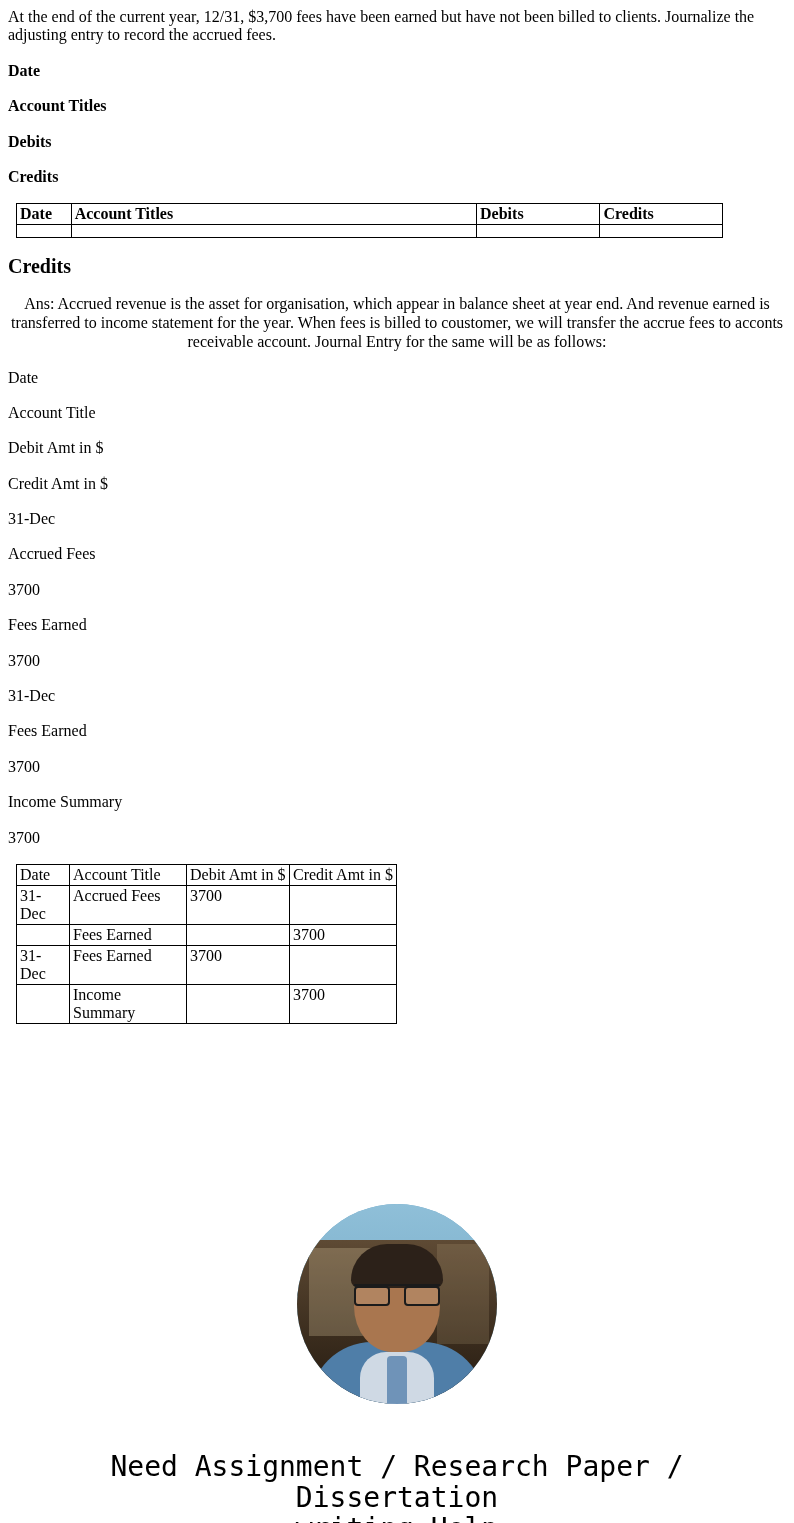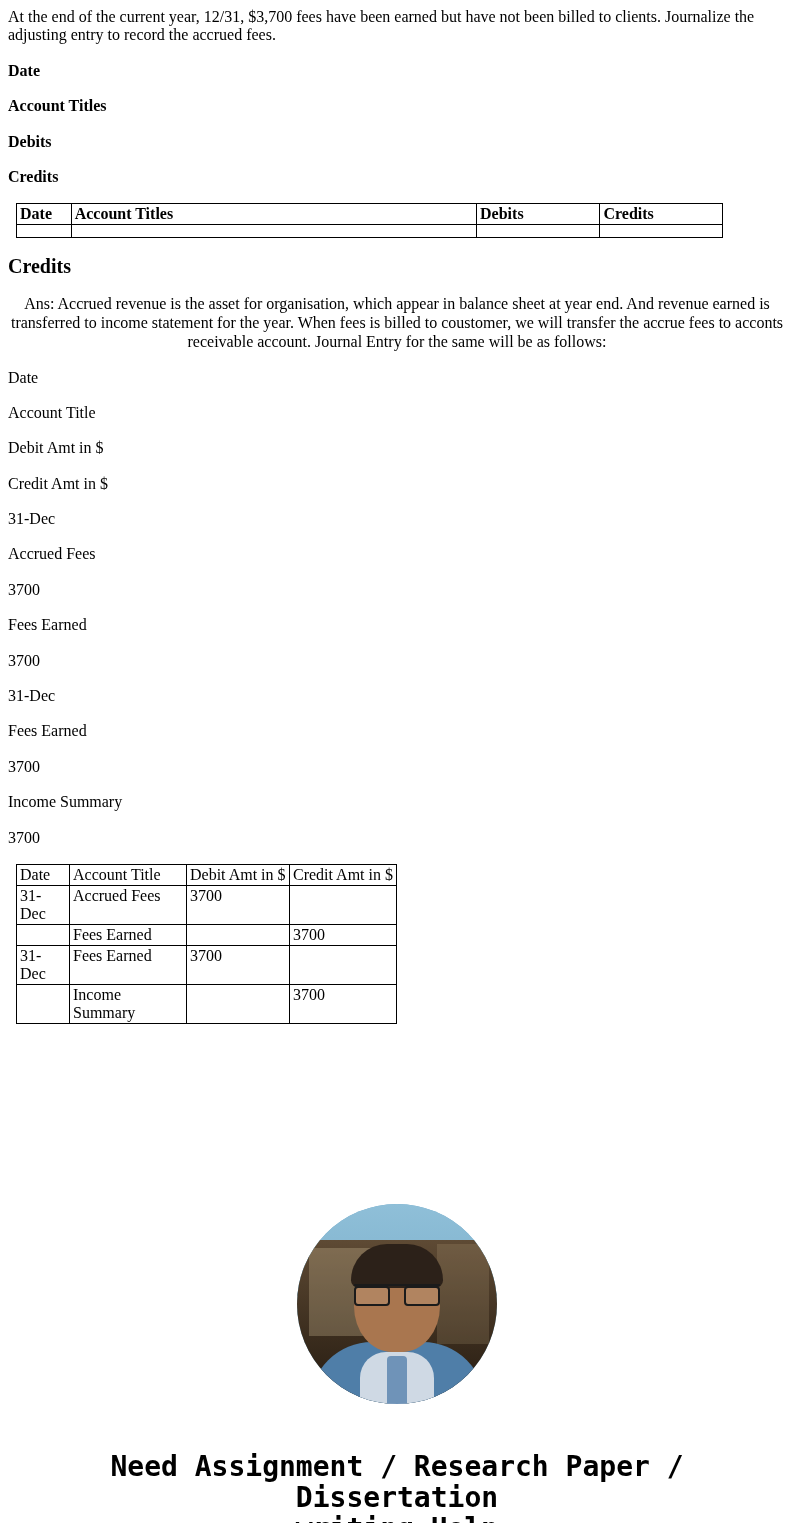--- a/index.html
+++ b/index.html
@@ -190,21 +190,21 @@
     bottom: 0;
     width: 20px;
     height: 48px;
     margin-left: -10px;
     background: #6f93b8;
     border-radius: 4px 4px 0 0;
   }
 
   .footer-line {
     font-family: "DejaVu Sans Mono", "Liberation Mono", monospace;
-    font-weight: bold;
+    font-weight: normal;
     font-size: 28px;
     color: #000000;
     line-height: 1.1;
     margin: 0;
   }
   .footer-line.first { margin-top: 48px; }
 </style>
 </head>
 <body>
 

